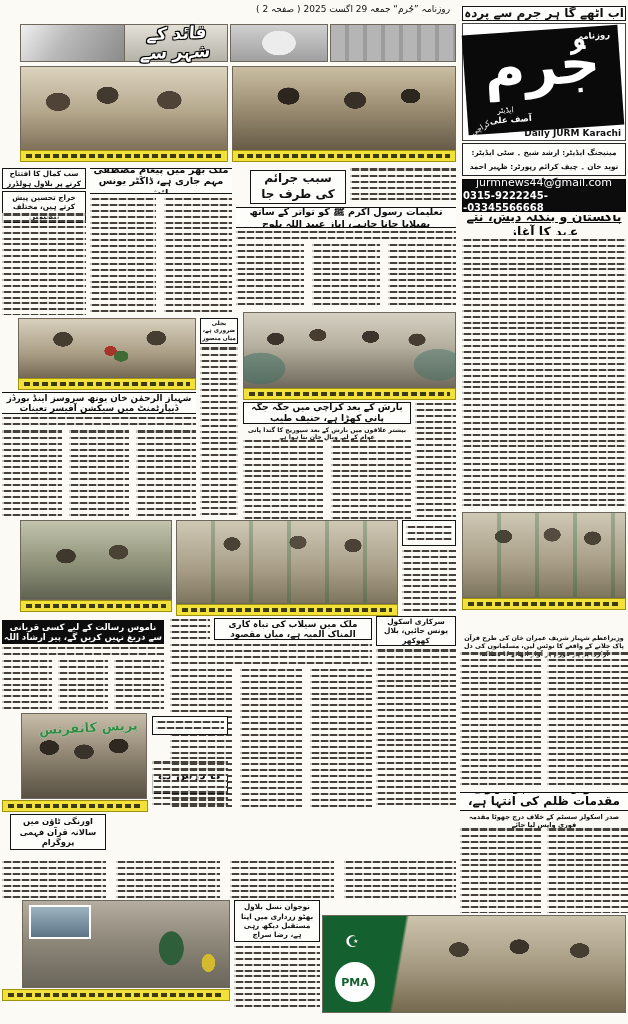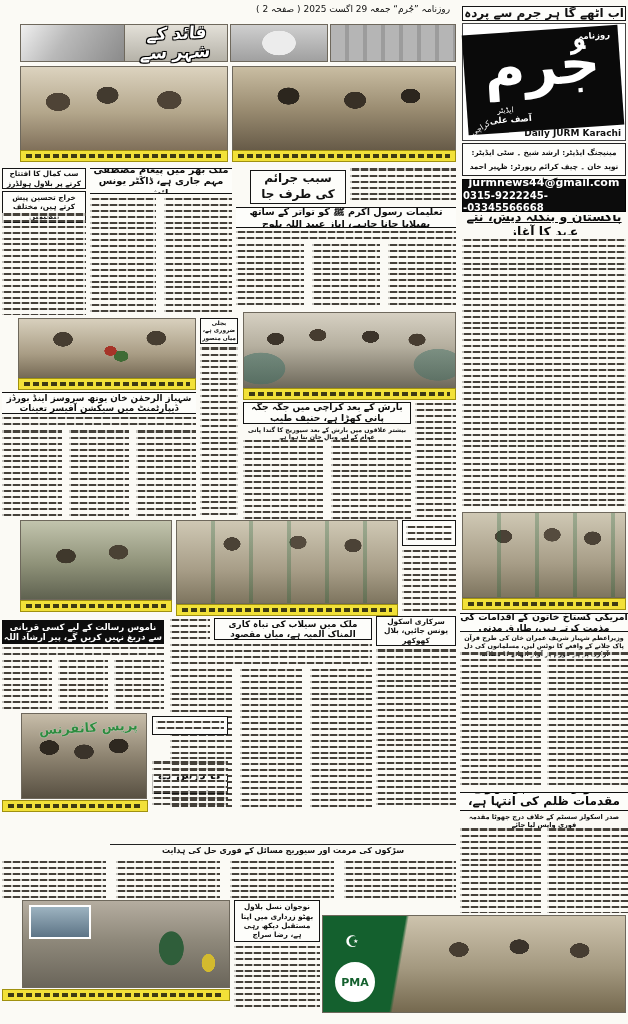--- a/index.html
+++ b/index.html
@@ -134,31 +134,30 @@
     <div class="abs" style="right:4px;bottom:2px;font-size:9px;font-weight:bold;color:#111;">Daily JURM Karachi</div>
   </div>
 
   <div class="abs" style="left:462px;top:143px;width:164px;height:33px;border:1.2px solid #222;background:#fdfdfa;padding:2px 2px;">
     <div class="u" style="font-size:7.3px;font-weight:bold;text-align:center;line-height:1.9;">مینیجنگ ایڈیٹر: ارشد شیخ ۔ سٹی ایڈیٹر: نوید خان ۔ چیف کرائم رپورٹر: ظہیر احمد کھوکھر</div>
     <div class="u" style="font-size:7.3px;font-weight:bold;text-align:center;">اسسٹنٹ ایڈیٹر: فرحان احمد خان ۔ ڈپٹی ایڈیٹر: جمیل احمد خان</div>
   </div>
 
   <div class="abs" style="left:462px;top:179px;width:164px;height:33px;background:#0c0c0c;border:1px solid #000;
        display:flex;flex-direction:column;align-items:center;justify-content:center;">
-    <div style="color:#fff;font-size:11px;font-weight:bold;line-height:1.2;">jurmnews44@gmail.com</div>
+    <div style="color:#fff;font-size:11px;font-weight:normal;line-height:1.2;">jurmnews44@gmail.com</div>
     <div style="color:#fff;font-size:10px;font-weight:bold;line-height:1.25;">0315-9222245--03345566668</div>
   </div>
 
   <div class="abs hb lead u" style="left:462px;top:215px;width:164px;height:20px;font-size:12.5px;">پاکستان و بنگلہ دیش، نئے عہد کا آغاز</div>
   <div class="abs squig" style="left:462px;top:238px;width:164px;height:271px;"></div>
 
   <div class="abs photo ph-stand" style="left:462px;top:512px;width:164px;height:86px;"></div>
   <div class="abs cap" style="left:462px;top:598px;width:164px;height:12px;"></div>
 
-  <div class="abs hb rule u" style="left:460px;top:613px;width:168px;height:19px;font-size:9.3px;">امریکی گستاخ خاتون کے اقدامات کی مذمت کرتے ہیں، طارق مدنی</div>
   <div class="abs u" style="left:460px;top:634px;width:168px;height:16px;font-size:6.4px;font-weight:bold;text-align:center;line-height:1.25;">وزیراعظم شہباز شریف عمران خان کی طرح قرآن پاک جلانے کے واقعے کا نوٹس لیں، مسلمانوں کی دل آزاری پر ہر فورم پر آواز اٹھانے کا مطالبہ</div>
   <div class="abs squig" style="left:460px;top:652px;width:81px;height:137px;"></div>
   <div class="abs squig" style="left:547px;top:652px;width:81px;height:137px;"></div>
 
   <div class="abs hb rule u" style="left:460px;top:792px;width:168px;height:19px;font-size:12px;">اسکولز مالکان پر جھوٹے مقدمات ظلم کی انتہا ہے، قاری محمد کریم</div>
   <div class="abs u" style="left:460px;top:813px;width:168px;height:12px;font-size:6.6px;font-weight:bold;text-align:center;">صدر اسکولز سسٹم کے خلاف درج جھوٹا مقدمہ فوری واپس لیا جائے</div>
   <div class="abs squig" style="left:460px;top:828px;width:81px;height:85px;"></div>
   <div class="abs squig" style="left:547px;top:828px;width:81px;height:85px;"></div>
 
   <div class="abs bx u" style="left:2px;top:168px;width:84px;height:21px;font-size:7.3px;">سب کمال کا افتتاح کرنے پر بلاول ہولڈرز</div>
@@ -226,21 +225,21 @@
   <div class="abs photo ph-press" style="left:21px;top:713px;width:126px;height:86px;">
     <div class="wm u">پریس کانفرنس</div>
   </div>
   <div class="abs cap" style="left:2px;top:800px;width:146px;height:12px;"></div>
   <div class="abs bx" style="left:152px;top:716px;width:76px;height:19px;">
     <div class="squig" style="width:100%;height:11px;"></div>
   </div>
   <div class="abs bx u" style="left:152px;top:738px;width:76px;height:20px;font-size:12px;margin-top:36px;">ہم آہنگی کا درس دے رہے ہیں، عبدالمنظور</div>
   <div class="abs squig" style="left:152px;top:761px;width:76px;height:48px;"></div>
 
-  <div class="abs hb u" style="left:110px;top:844px;width:346px;height:13px;font-size:8px;border-top:1px solid #222;">سڑکوں کی مرمت اور سیوریج مسائل کے فوری حل کی ہدایت</div>
+  <div class="abs bx u" style="left:10px;top:814px;width:96px;height:36px;font-size:8.4px;">اورنگی ٹاؤن میں سالانہ قرآن فہمی پروگرام</div>
   <div class="abs squig" style="left:2px;top:860px;width:104px;height:38px;"></div>
   <div class="abs squig" style="left:116px;top:860px;width:104px;height:38px;"></div>
   <div class="abs squig" style="left:230px;top:860px;width:104px;height:38px;"></div>
   <div class="abs squig" style="left:344px;top:860px;width:112px;height:38px;"></div>
 
   <div class="abs photo ph-street" style="left:22px;top:900px;width:208px;height:88px;">
     <div class="inset"></div>
   </div>
   <div class="abs cap" style="left:2px;top:989px;width:228px;height:12px;"></div>
 

